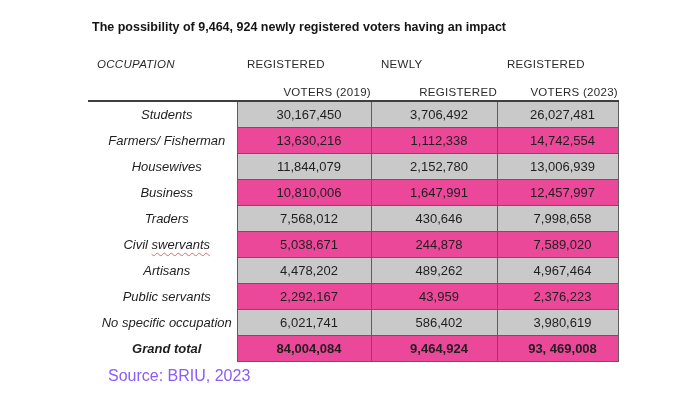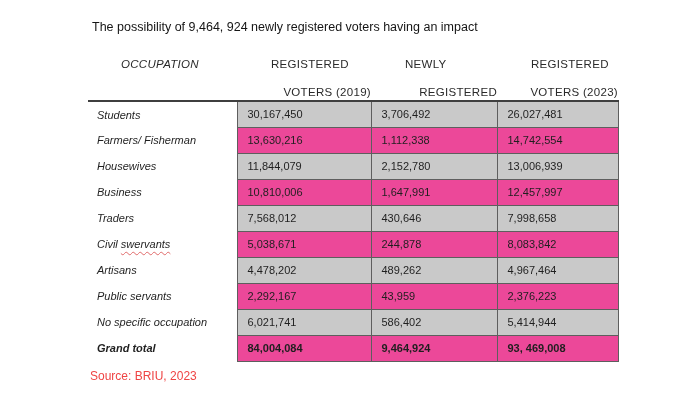--- a/index.html
+++ b/index.html
@@ -8,55 +8,56 @@
     background: #ffffff;
     font-family: "Liberation Sans", sans-serif;
     color: #1f1f1f;
     overflow: hidden;
   }
   .page { position: relative; width: 700px; height: 400px; padding: 20px 0 0 88px; }
 
   .title {
     margin-left: 4px;
     font-size: 12.5px;
-    font-weight: normal;
+    font-weight: bold;
     line-height: 14px;
     color: #151515;
   }
 
   
   .header-row { display: flex; margin-top: 23px; }
   .hcell { display: flex; flex-direction: column; }
   .hcell.c0 { width: 149px; padding-left: 9px; }
   .hcell.c1 { width: 134px; padding-left: 10px; }
   .hcell.c2 { width: 126px; padding-left: 10px; }
   .hcell.c3 { width: 121px; padding-left: 10px; }
   .hline {
     font-size: 11.5px;
     letter-spacing: 0.3px;
     line-height: 14px;
     color: #2a2a2a;
   }
-  .hline.l1 { height: 28px; margin-left: 24px; }
+  .hline.l1 { height: 28px; }
   .hline.l2 { height: 15px; text-align: right; }
   .hcell.c0 .hline { font-style: italic; }
 
   
   table.grid {
     border-collapse: collapse;
     table-layout: fixed;
     width: 530px;
     border-top: 2px solid var(--top-border, #3f3f3f);
   }
   td {
     height: 26px;
     vertical-align: middle;
-    font-size: 11px;
+    font-size: 13px;
     white-space: nowrap;
     overflow: hidden;
+    text-align: center;
   }
   td.occ {
     padding-left: 9px;
     font-style: italic;
     border: none;
   }
   td.data {
     padding-left: 10px;
     border: 1px solid var(--border, #5e5e5e);
     background: #ec4899;
@@ -68,24 +69,24 @@
   .misspelled {
     text-decoration: underline;
     text-decoration-style: wavy;
     text-decoration-color: var(--spellcheck, #e06a6a);
     text-decoration-thickness: 1px;
     text-underline-offset: 3px;
   }
 
   .source {
     margin-top: 7px;
-    margin-left: 2px;
-    font-size: 12px;
+    margin-left: 20px;
+    font-size: 16px;
     line-height: 14px;
-    color: #ef4444;
+    color: #8b5cf6;
   }
 </style>
 </head>
 <body>
 
 <div class="page">
 
   <div class="title">The possibility of 9,464, 924 newly registered voters having an impact</div>
 
   <div class="header-row">
@@ -142,39 +143,39 @@
         <tr>
           <td class="occ">Traders</td>
           <td class="data shaded">7,568,012</td>
           <td class="data shaded">430,646</td>
           <td class="data shaded">7,998,658</td>
         </tr>
         <tr>
           <td class="occ"><span>Civil </span><span class="misspelled">swervants</span></td>
           <td class="data">5,038,671</td>
           <td class="data">244,878</td>
-          <td class="data">8,083,842</td>
+          <td class="data">7,589,020</td>
         </tr>
         <tr>
           <td class="occ">Artisans</td>
           <td class="data shaded">4,478,202</td>
           <td class="data shaded">489,262</td>
           <td class="data shaded">4,967,464</td>
         </tr>
         <tr>
           <td class="occ">Public servants</td>
           <td class="data">2,292,167</td>
           <td class="data">43,959</td>
           <td class="data">2,376,223</td>
         </tr>
         <tr>
           <td class="occ">No specific occupation</td>
           <td class="data shaded">6,021,741</td>
           <td class="data shaded">586,402</td>
-          <td class="data shaded">5,414,944</td>
+          <td class="data shaded">3,980,619</td>
         </tr>
         <tr class="total">
           <td class="occ">Grand total</td>
           <td class="data">84,004,084</td>
           <td class="data">9,464,924</td>
           <td class="data">93, 469,008</td>
         </tr>
       </tbody>
   </table>
 

